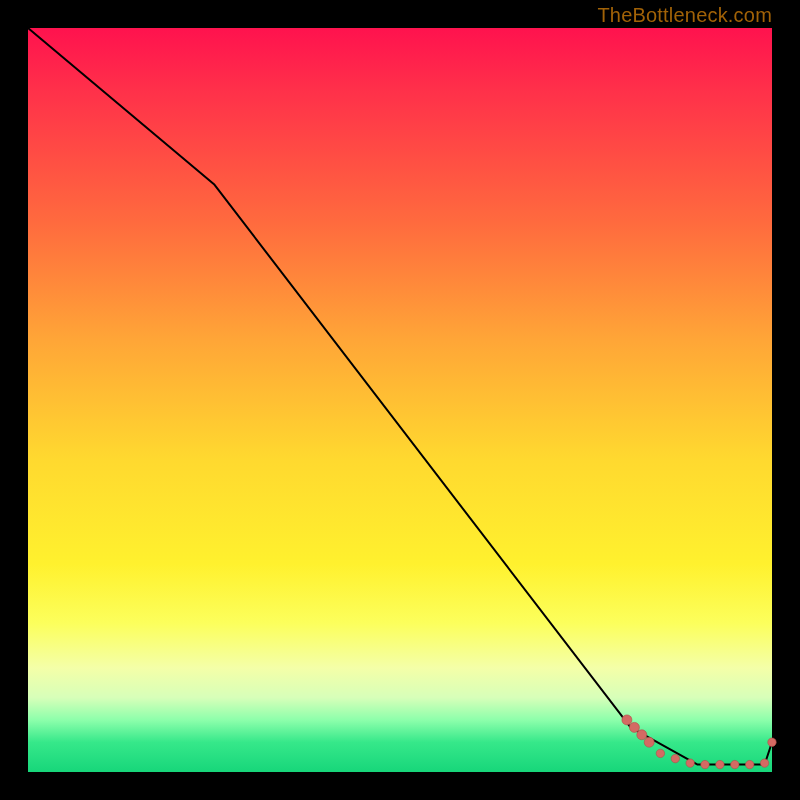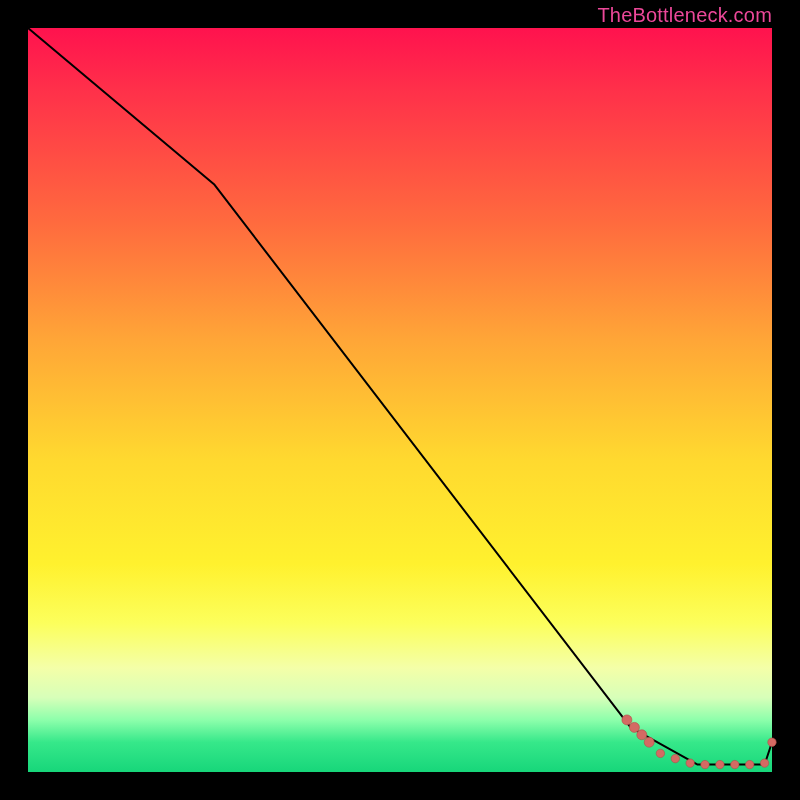--- a/index.html
+++ b/index.html
@@ -39,21 +39,21 @@
       #d7ffb9 90%,
       #8dffab 93%,
       #36e88a 96%,
       #17d67a 100%
     );
   }
   .watermark {
     position: absolute;
     top: 4px;
     right: 28px;
-    color: #ec4899;
+    color: #a16207;
     font-size: 20px;
     font-weight: 500;
     letter-spacing: 0.2px;
     user-select: none;
   }
   svg.overlay {
     position: absolute;
     top: 28px;
     left: 28px;
     width: 744px;

